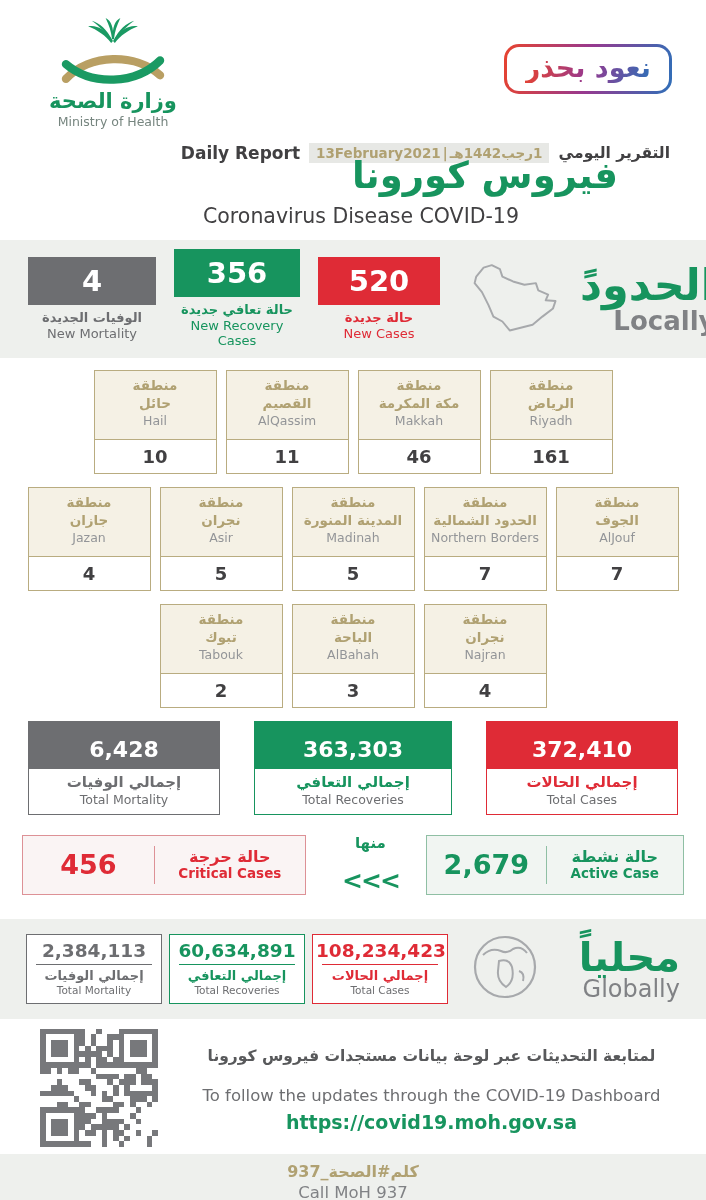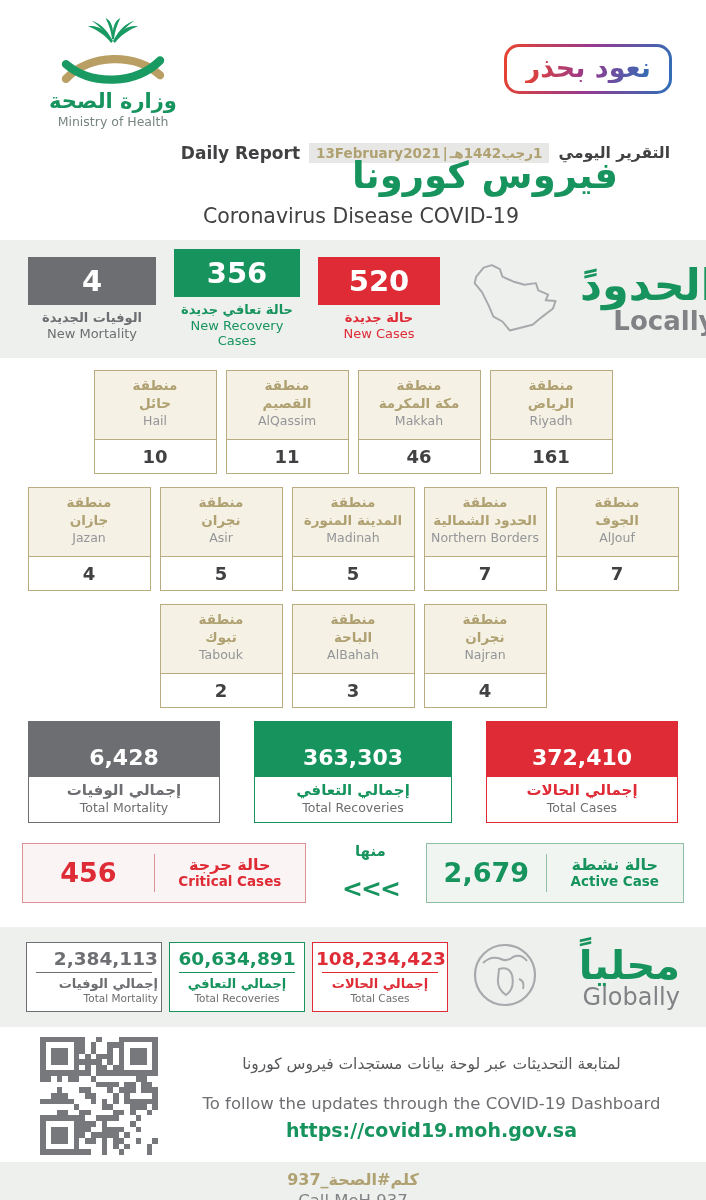--- a/index.html
+++ b/index.html
@@ -56,21 +56,21 @@
   .rtop{background:var(--cream);border-bottom:1px solid var(--card-border);
     min-height:69px;padding:6px 3px 2px;text-align:center;}
   .rar{color:var(--tan);font-size:13.5px;font-weight:bold;line-height:1.3;}
   .ren{color:#939598;font-size:12.5px;margin-top:1px;white-space:nowrap;}
   .rval{height:33px;line-height:33px;text-align:center;color:var(--dark);
     font-size:18px;font-weight:bold;background:#fff;}
 
   
   .totals{display:flex;justify-content:space-between;padding:0 28px;margin-top:8px;}
   .tbox{background:#fff;}
-  .tbox-head{color:#fff;font-size:22px;font-weight:bold;text-align:center;padding:24px 0 7px;}
+  .tbox-head{color:#fff;font-size:22px;font-weight:bold;text-align:center;padding:16px 0 7px;}
   .tbox-body{text-align:center;padding:4px 0 7px;border:1px solid;border-top:none;}
   .t-gray{width:192px;}  .t-gray  .tbox-head{background:var(--gray);}
   .t-gray  .tbox-body{border-color:var(--gray);} .t-gray .tbox-ar{color:var(--gray);}
   .t-green{width:198px;} .t-green .tbox-head{background:var(--green);}
   .t-green .tbox-body{border-color:var(--green);} .t-green .tbox-ar{color:var(--green);}
   .t-red{width:192px;}   .t-red   .tbox-head{background:var(--red);}
   .t-red   .tbox-body{border-color:var(--red);} .t-red .tbox-ar{color:var(--red);}
   .tbox-ar{font-size:15px;font-weight:bold;line-height:1.25;}
   .tbox-en{font-size:12.5px;color:var(--gray);line-height:1.2;}
 
@@ -89,39 +89,39 @@
   .active .cval,.active .clab-ar,.active .clab-en{color:var(--green);}
   .active .cdiv{background:#8fbfa4;}
   .minha{margin-left:36px;text-align:center;line-height:1;}
   .minha-ar{color:var(--green);font-size:15px;font-weight:bold;margin-bottom:17px;}
   .minha-arrows{color:var(--green);font-size:25px;font-weight:bold;letter-spacing:-2px;}
 
   
   .glob-band{height:100px;background:var(--band);display:flex;align-items:center;
     padding:0 26px;gap:7px;margin-top:24px;}
   .gbox{width:136px;background:#fff;border:1px solid;text-align:center;padding:5px 3px 6px;}
-  .g-gray{border-color:var(--gray);text-align:right;}  .g-gray .gval{color:var(--gray);}  .g-gray .gdiv{background:var(--gray);}  .g-gray .gar{color:var(--gray);}
+  .g-gray{border-color:var(--gray);}  .g-gray .gval{color:var(--gray);}  .g-gray .gdiv{background:var(--gray);}  .g-gray .gar{color:var(--gray);}
   .g-green{border-color:var(--green);}.g-green .gval{color:var(--green);}.g-green .gdiv{background:var(--green);}.g-green .gar{color:var(--green);}
   .g-red{border-color:var(--red);}    .g-red .gval{color:var(--red);}    .g-red .gdiv{background:var(--red);}    .g-red .gar{color:var(--red);}
   .gval{font-size:18.5px;font-weight:bold;}
   .gdiv{height:1px;margin:3px 6px 4px;}
   .gar{font-size:13px;font-weight:bold;line-height:1.15;}
   .gen{font-size:10.5px;color:var(--gray);line-height:1.2;}
   .globe-wrap{margin-left:14px;}
   .glob-title{margin-left:auto;text-align:right;line-height:1.0;}
   .glob-title-ar{color:var(--green);font-size:40px;font-weight:bold;}
   .glob-title-en{color:var(--gray-text);font-size:24px;}
 
   
   .dash{position:relative;height:135px;background:#fff;}
   #qr{position:absolute;left:40px;top:10px;width:118px;height:118px;
     display:grid;grid-template-rows:repeat(21,1fr);grid-template-columns:repeat(21,1fr);}
   #qr i{background:#77787b;display:block;}
   .dash-text{position:absolute;left:165px;right:8px;top:28px;text-align:center;}
-  .dash-ar{color:#58595b;font-size:15.5px;font-weight:normal;}
+  .dash-ar{color:#58595b;font-size:15.5px;font-weight:bold;}
   .dash-en{color:#6d6e71;font-size:16.5px;margin-top:21px;}
   .dash-url{display:inline-block;color:var(--green);font-size:19px;font-weight:bold;margin-top:6px;text-decoration:none;}
 
   
   .call-band{height:58px;background:var(--band);display:flex;flex-direction:column;
     align-items:center;justify-content:center;line-height:1.3;}
   .call-ar{color:var(--tan);font-size:16px;font-weight:bold;}
   .call-en{color:var(--gray-text);font-size:16.5px;}
 </style>
 </head>

